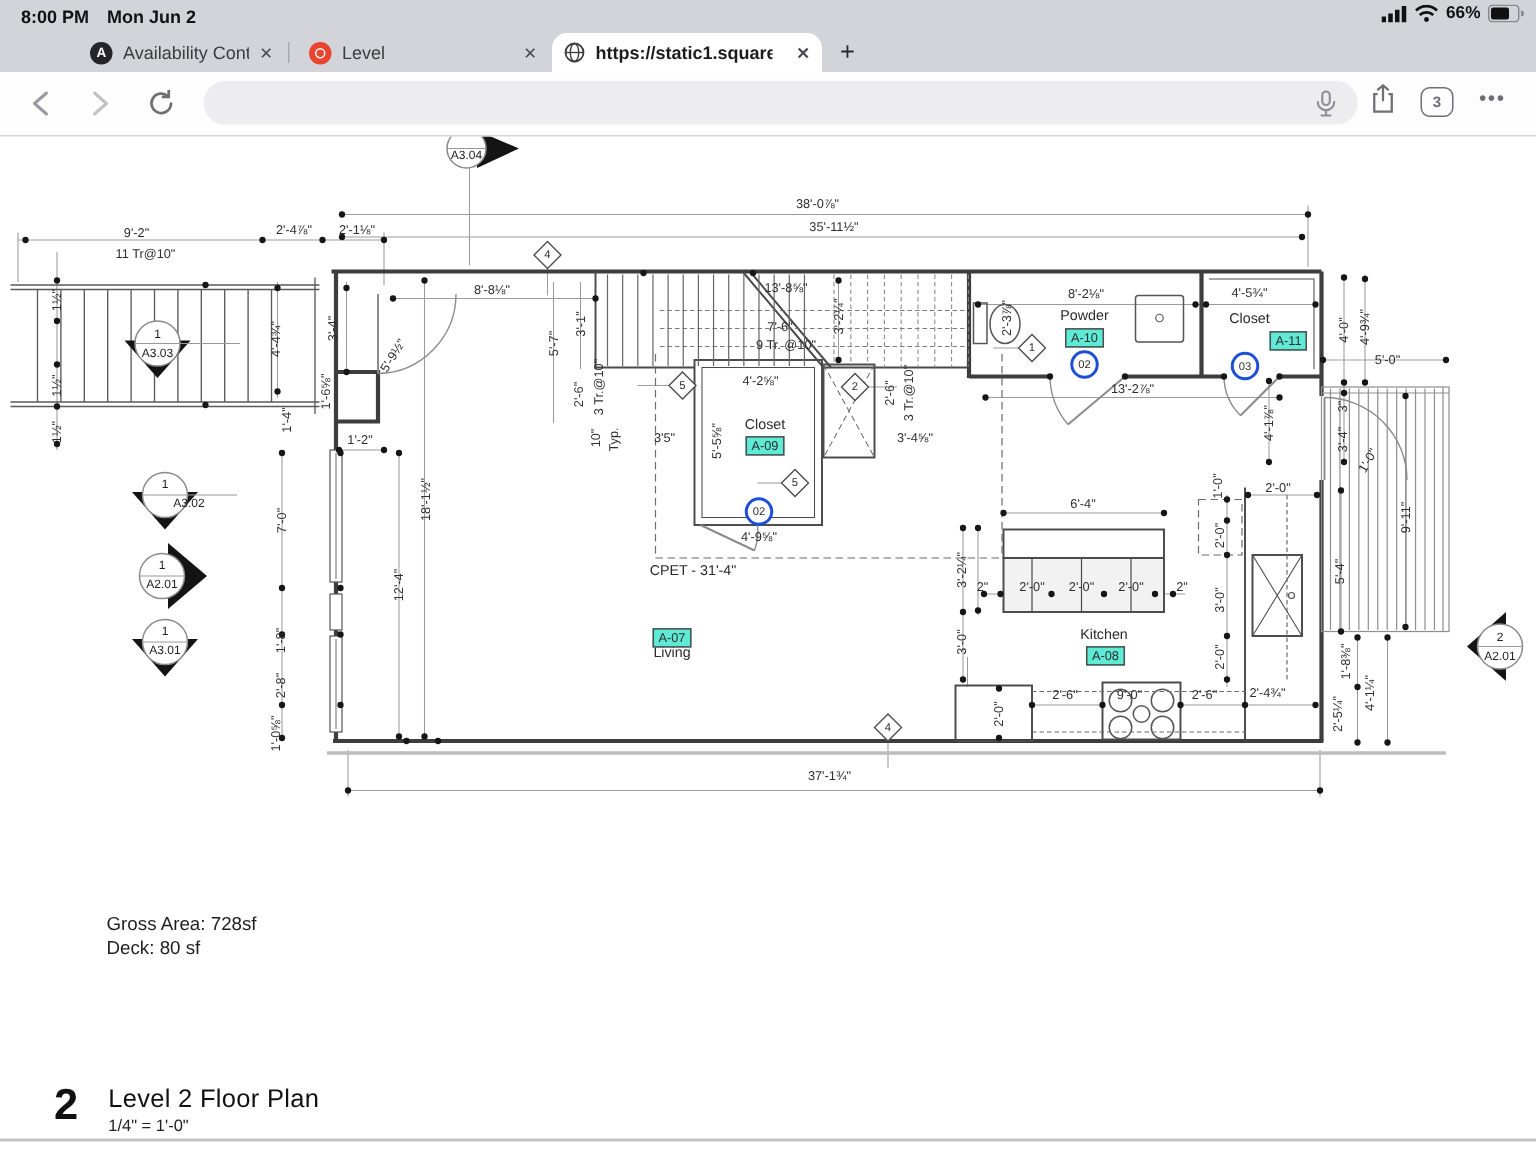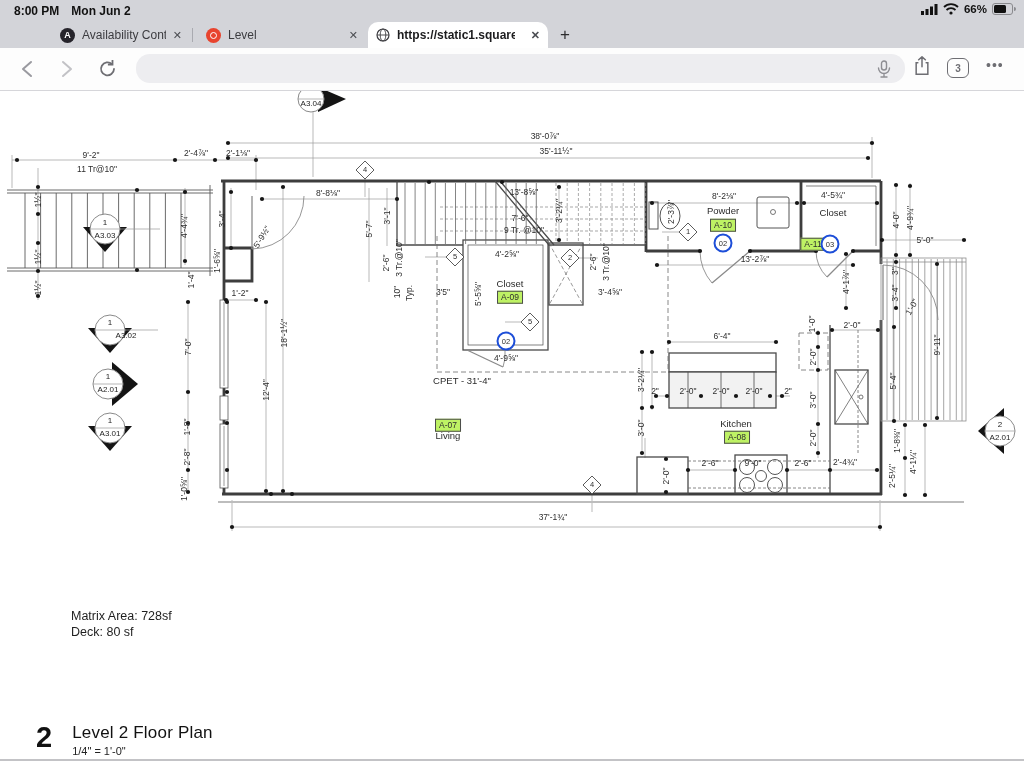--- a/index.html
+++ b/index.html
@@ -31,21 +31,21 @@
   .mic{position:absolute;right:14px;top:6px;}
   .tabcount{position:absolute;left:947px;top:10px;width:22px;height:20px;border:1.8px solid #6e6e73;border-radius:6px;
     font-size:10px;font-weight:700;color:#6e6e73;text-align:center;line-height:20px;box-sizing:border-box;}
   .moredots{position:absolute;left:986px;top:9px;font-size:14px;color:#6e6e73;letter-spacing:1px;}
   
   #plan-wrap{position:absolute;left:0;top:0;width:1024px;height:767px;z-index:1;}
   #plan-svg{position:absolute;left:0;top:0;}
   #plan-labels{position:absolute;left:0;top:0;width:1024px;height:767px;}
   .pl{position:absolute;transform:translate(-50%,-50%);font-size:8.5px;color:#2e2e2e;white-space:nowrap;line-height:1;}
   .pl-room{font-size:9.5px;color:#2a2a2a;}
-  .pl-box{border:1px solid #4c4c4c;background:#bef264;padding:1px 3px;font-size:8.5px;}
+  .pl-box{border:1px solid #4c4c4c;background:#5eead4;padding:1px 3px;font-size:8.5px;}
   .pl-circ{border:2px solid #1d4ed8;border-radius:50%;width:15px;height:15px;line-height:15px;text-align:center;font-size:7.5px;background:#fff;}
   .pl-dia{font-size:7.5px;}
   .pl-mk{font-size:8px;color:#222;}
   
   .notes{position:absolute;left:71px;top:609px;font-size:12.5px;color:#1f1f1f;line-height:1.25;}
   .sheettitle{position:absolute;left:36px;top:723px;display:flex;gap:20px;color:#111;}
   .sheetnum{font-size:29px;font-weight:700;line-height:1;}
   .sheetname{font-size:17px;letter-spacing:.2px;}
   .sheetscale{font-size:11px;margin-top:2px;color:#222;}
   .title-rule{position:absolute;left:0;top:759px;width:1024px;height:2px;background:#c3c3c6;}
@@ -398,21 +398,21 @@
       <span class="pl" style="left: 606px; top: 262px; transform: translate(-50%, -50%) rotate(-90deg);">3 Tr.@10"</span>
       <span class="pl" style="left: 610px; top: 292px; transform: translate(-50%, -50%);">3'-4⅝"</span>
       <span class="pl pl-room" style="left: 462px; top: 381px; transform: translate(-50%, -50%);">CPET - 31'-4"</span>
       <span class="pl pl-room" style="left: 448px; top: 412px; transform: translate(-50%, -50%); margin-top: 24px;">Living</span>
       <span class="pl pl-box" style="left: 448px; top: 425px; transform: translate(-50%, -50%);">A-07</span>
       <span class="pl" style="left: 724px; top: 196px; transform: translate(-50%, -50%);">8'-2⅛"</span>
       <span class="pl pl-room" style="left: 723px; top: 211px; transform: translate(-50%, -50%);">Powder</span>
       <span class="pl pl-box" style="left: 723px; top: 225px; transform: translate(-50%, -50%);">A-10</span>
       <span class="pl" style="left: 833px; top: 195px; transform: translate(-50%, -50%);">4'-5¾"</span>
       <span class="pl pl-room" style="left: 833px; top: 213px; transform: translate(-50%, -50%);">Closet</span>
-      <span class="pl pl-box" style="left: 813px; top: 227px; transform: translate(-50%, -50%); margin-top: 17px;">A-11</span>
+      <span class="pl pl-box" style="left: 859px; top: 227px; transform: translate(-50%, -50%);">A-11</span>
       <span class="pl" style="left: 671px; top: 212px; transform: translate(-50%, -50%) rotate(-90deg);">2'-3⅞"</span>
       <span class="pl pl-circ" style="left: 723px; top: 243px; transform: translate(-50%, -50%);">02</span>
       <span class="pl pl-circ" style="left: 830px; top: 244px; transform: translate(-50%, -50%);">03</span>
       <span class="pl" style="left: 755px; top: 259px; transform: translate(-50%, -50%);">13'-2⅞"</span>
       <span class="pl" style="left: 846px; top: 282px; transform: translate(-50%, -50%) rotate(-90deg);">4'-1⅞"</span>
       <span class="pl" style="left: 896px; top: 220px; transform: translate(-50%, -50%) rotate(-90deg);">4'-0"</span>
       <span class="pl" style="left: 910px; top: 218px; transform: translate(-50%, -50%) rotate(-90deg);">4'-9¾"</span>
       <span class="pl" style="left: 925px; top: 240px; transform: translate(-50%, -50%);">5'-0"</span>
       <span class="pl" style="left: 895px; top: 271px; transform: translate(-50%, -50%) rotate(-90deg);">3"</span>
       <span class="pl" style="left: 895px; top: 293px; transform: translate(-50%, -50%) rotate(-90deg);">3'-4"</span>
@@ -462,21 +462,21 @@
       <span class="pl pl-mk" style="left: 110px; top: 336px; transform: translate(-50%, -50%); margin-left: 16px;">A3.02</span>
       <span class="pl pl-mk" style="left: 108px; top: 377px; transform: translate(-50%, -50%);">1</span>
       <span class="pl pl-mk" style="left: 108px; top: 390px; transform: translate(-50%, -50%);">A2.01</span>
       <span class="pl pl-mk" style="left: 110px; top: 421px; transform: translate(-50%, -50%);">1</span>
       <span class="pl pl-mk" style="left: 110px; top: 434px; transform: translate(-50%, -50%);">A3.01</span>
       <span class="pl pl-mk" style="left: 1000px; top: 425px; transform: translate(-50%, -50%);">2</span>
       <span class="pl pl-mk" style="left: 1000px; top: 438px; transform: translate(-50%, -50%);">A2.01</span>
     </div>
 
   <div class="notes">
-    <div>Matrix Area: 728sf</div>
+    <div>Gross Area: 728sf</div>
     <div>Deck: 80 sf</div>
   </div>
 
   <div class="sheettitle">
     <span class="sheetnum">2</span>
     <span>
       <div class="sheetname">Level 2 Floor Plan</div>
       <div class="sheetscale">1/4" = 1'-0"</div>
     </span>
   </div>

